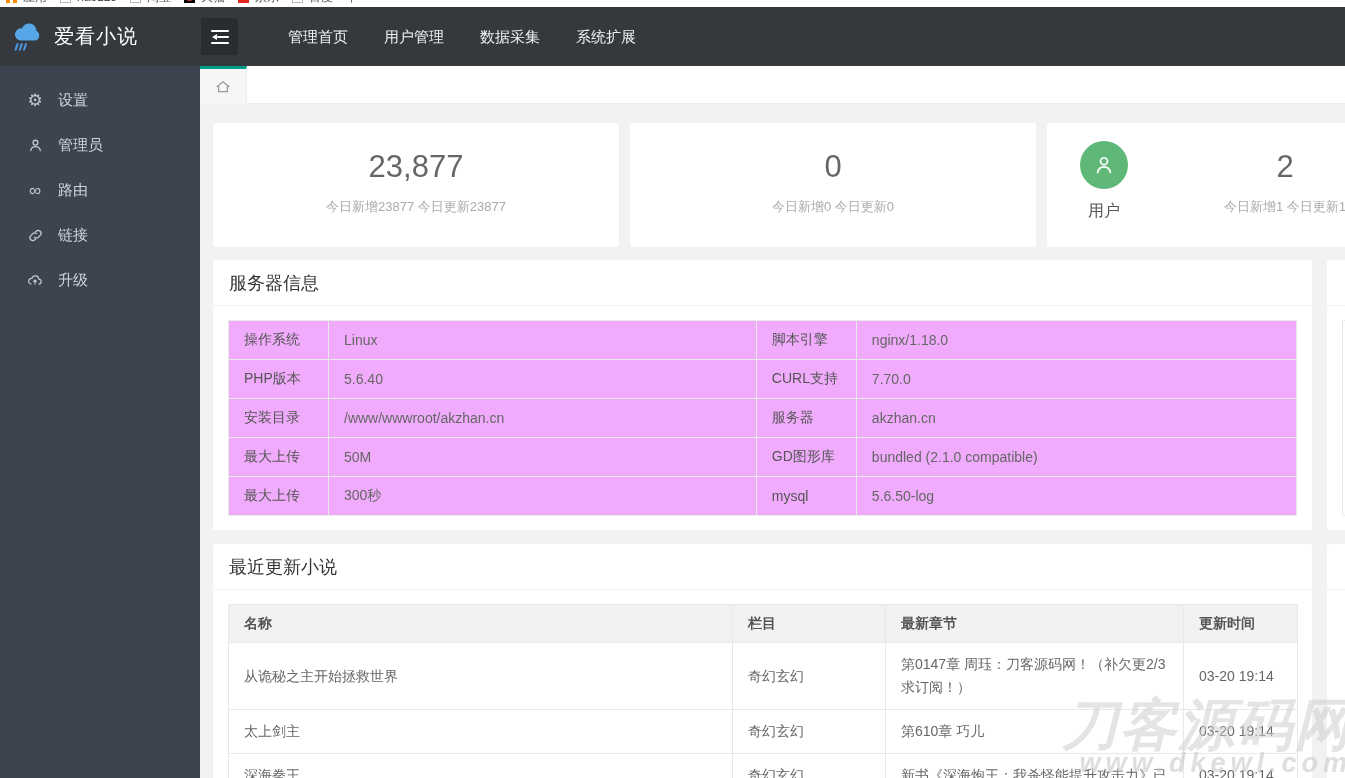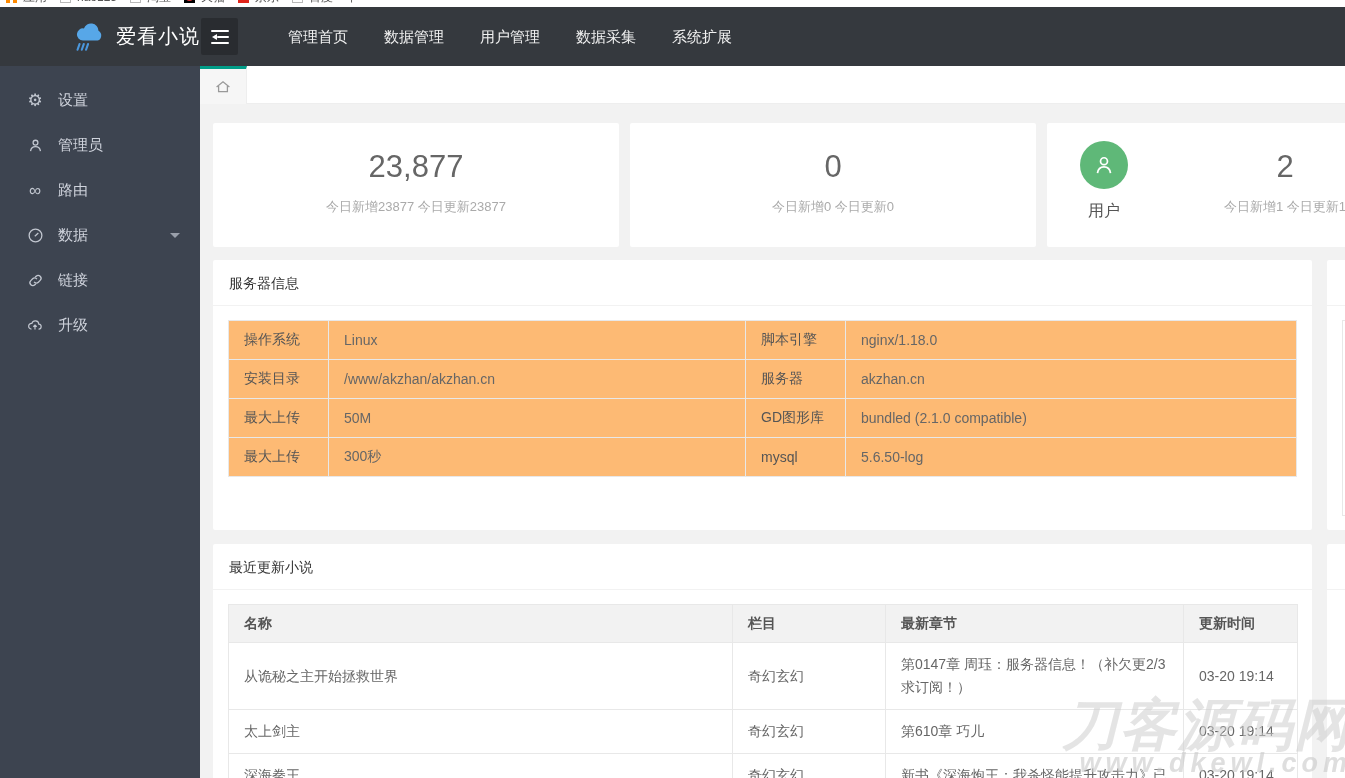--- a/index.html
+++ b/index.html
@@ -16,21 +16,21 @@
       linear-gradient(#ff8a00,#ff8a00) 7px 0/4px 4px no-repeat,
       linear-gradient(#ff8a00,#ff8a00) 0 7px/4px 4px no-repeat,
       linear-gradient(#ff8a00,#ff8a00) 7px 7px/4px 4px no-repeat; }
   .fav.square { border:1px solid #b9b9b9; background:#fff; }
   .fav.tmall { background:#000; position:relative; }
   .fav.tmall::after { content:""; position:absolute; inset:2px; background:#e4393c; border-radius:50%; }
   .fav.jd { background:#e1251b; color:#fff; font-size:7px; font-weight:bold; display:flex; align-items:center; justify-content:center; }
 
   
   .header { position:absolute; left:0; top:7px; width:1345px; height:59px; background:#35393e; display:flex; align-items:center; z-index:40; }
-  .logo-zone { width:200px; display:flex; align-items:center; padding-left:10px; flex:0 0 auto;justify-content:flex-end; }
+  .logo-zone { width:200px; display:flex; align-items:center; padding-left:10px; flex:0 0 auto; }
   .logo-title { color:#fff; font-size:20px; margin-left:8px; letter-spacing:1px; }
   .hamburger { width:37px; height:37px; background:rgba(0,0,0,.22); border-radius:2px; display:flex; align-items:center; justify-content:center; margin-left:1px; cursor:pointer; }
   .topnav { display:flex; margin-left:32px; }
   .topnav-item { color:#f1f1f1; font-size:15px; padding:0 18px; line-height:59px; cursor:pointer; }
 
   
   .sidebar { position:absolute; left:0; top:66px; width:200px; height:712px; background:#3d4450; z-index:30; padding-top:12px; }
   .side-item { height:45px; display:flex; align-items:center; padding:0 20px 0 25px; color:#cfd3dc; font-size:15px; cursor:pointer; }
   .side-icon { width:20px; height:20px; margin-right:13px; display:flex; align-items:center; justify-content:center; color:#c2c7d0; font-size:17px; }
   .side-label { flex:1; }
@@ -44,25 +44,25 @@
   .card-row { position:absolute; left:213px; top:123px; display:flex; gap:11px; z-index:1; }
   .stat-card { width:406px; height:124px; background:#fff; border-radius:2px; display:flex; padding:18px 22px; flex:0 0 auto; }
   .stat-left { width:70px; display:flex; flex-direction:column; align-items:center; }
   .stat-circle { width:48px; height:48px; border-radius:50%; display:flex; align-items:center; justify-content:center; }
   .stat-label { margin-top:12px; font-size:16px; color:#555; }
   .stat-right { flex:1; text-align:center; padding-top:8px; }
   .stat-value { font-size:31px; color:#666; }
   .stat-sub { margin-top:13px; font-size:13px; color:#aaa; }
 
   .panel { position:absolute; background:#fff; border-radius:2px; z-index:1; }
-  .panel-title { height:46px; line-height:46px; padding:0 16px; font-size:14px; color:#333; border-bottom:1px solid #f2f2f2; }
+  .panel-title { height:46px; line-height:46px; padding:0 16px; font-size:18px; color:#333; border-bottom:1px solid #f2f2f2; }
   .panel-body { padding:14px 15px 15px 15px; }
 
   table.info { width:100%; border-collapse:collapse; font-size:14px; }
-  table.info td { border:1px solid #e8e8e8; height:39px; padding:0 15px; color:#666; background:#fdba74; }
+  table.info td { border:1px solid #e8e8e8; height:39px; padding:0 15px; color:#666; background:#f0abfc; }
   table.info td.k { width:100px; color:#555; }
 
   table.list { width:100%; border-collapse:collapse; font-size:14px; table-layout:fixed; }
   table.list th { background:#f2f2f2; border:1px solid #e8e8e8; font-weight:bold; text-align:left; color:#555; height:38px; padding:0 15px; }
   table.list td { border:1px solid #e8e8e8; color:#666; padding:10px 15px; line-height:1.65; background:#fff; }
   .col-name{width:504px;} .col-cat{width:153px;} .col-chap{width:298px;} .col-time{width:114px;}
 
   .side-panel { position:absolute; left:1327px; width:80px; background:#fff; border-radius:2px; z-index:1; overflow:hidden; }
   .side-panel .panel-title { border-bottom:1px solid #f2f2f2; color:#333; }
 
@@ -125,21 +125,20 @@
       <g stroke="#fff" stroke-width="2" stroke-linecap="round">
         <line x1="2" y1="2" x2="18" y2="2"></line>
         <line x1="8" y1="8" x2="18" y2="8"></line>
         <line x1="2" y1="14" x2="18" y2="14"></line>
       </g>
       <path d="M2 8 L7 5 V11 Z" fill="#fff"></path>
     </svg>
   </div>
   <div class="topnav">
     <div class="topnav-item">管理首页</div>
-    <div class="topnav-item">数据管理</div>
     <div class="topnav-item">用户管理</div>
     <div class="topnav-item">数据采集</div>
     <div class="topnav-item">系统扩展</div>
   </div>
 </div>
 
 <div class="sidebar">
   <div class="side-item">
     <span class="side-icon">⚙</span>
     <span class="side-label">设置</span>
@@ -149,30 +148,20 @@
       <svg width="17" height="17" viewBox="0 0 24 24" fill="none" stroke="#c2c7d0" stroke-width="1.8">
         <circle cx="12" cy="8" r="3.4"></circle>
           <path d="M5 20c.6-4.2 3.2-6.3 7-6.3s6.4 2.1 7 6.3"></path>
       </svg>
     </span>
     <span class="side-label">管理员</span>
   </div>
   <div class="side-item">
     <span class="side-icon">∞</span>
     <span class="side-label">路由</span>
-  </div>
-  <div class="side-item">
-    <span class="side-icon">
-      <svg width="17" height="17" viewBox="0 0 24 24" fill="none" stroke="#c2c7d0" stroke-width="1.8">
-        <circle cx="12" cy="12" r="9"></circle>
-          <line x1="11" y1="13" x2="16" y2="8.5"></line>
-      </svg>
-    </span>
-    <span class="side-label">数据</span>
-    <span class="caret-down"></span>
   </div>
   <div class="side-item">
     <span class="side-icon">
       <svg width="17" height="17" viewBox="0 0 24 24" fill="none" stroke="#c2c7d0" stroke-width="1.8">
         <path d="M10 14a4 4 0 0 0 6 .4l2.6-2.6a4 4 0 1 0-5.7-5.7L11.5 7.5"></path>
         <path d="M14 10a4 4 0 0 0-6-.4L5.4 12.2a4 4 0 1 0 5.7 5.7l1.4-1.4"></path>
       </svg>
     </span>
     <span class="side-label">链接</span>
   </div>
@@ -231,22 +220,28 @@
   <div class="panel-body">
     <table class="info">
       <tbody>
         <tr>
           <td class="k">操作系统</td>
           <td>Linux</td>
           <td class="k">脚本引擎</td>
           <td>nginx/1.18.0</td>
         </tr>
         <tr>
+          <td class="k">PHP版本</td>
+          <td>5.6.40</td>
+          <td class="k">CURL支持</td>
+          <td>7.70.0</td>
+        </tr>
+        <tr>
           <td class="k">安装目录</td>
-          <td>/www/akzhan/akzhan.cn</td>
+          <td>/www/wwwroot/akzhan.cn</td>
           <td class="k">服务器</td>
           <td>akzhan.cn</td>
         </tr>
         <tr>
           <td class="k">最大上传</td>
           <td>50M</td>
           <td class="k">GD图形库</td>
           <td>bundled (2.1.0 compatible)</td>
         </tr>
         <tr>
@@ -269,21 +264,21 @@
           <th class="col-name">名称</th>
           <th class="col-cat">栏目</th>
           <th class="col-chap">最新章节</th>
           <th class="col-time">更新时间</th>
         </tr>
       </thead>
       <tbody>
         <tr>
           <td>从诡秘之主开始拯救世界</td>
           <td>奇幻玄幻</td>
-          <td>第0147章 周珏：服务器信息！（补欠更2/3求订阅！）</td>
+          <td>第0147章 周珏：刀客源码网！（补欠更2/3求订阅！）</td>
           <td>03-20 19:14</td>
         </tr>
         <tr>
           <td>太上剑主</td>
           <td>奇幻玄幻</td>
           <td>第610章 巧儿</td>
           <td>03-20 19:14</td>
         </tr>
         <tr>
           <td>深海拳王</td>

